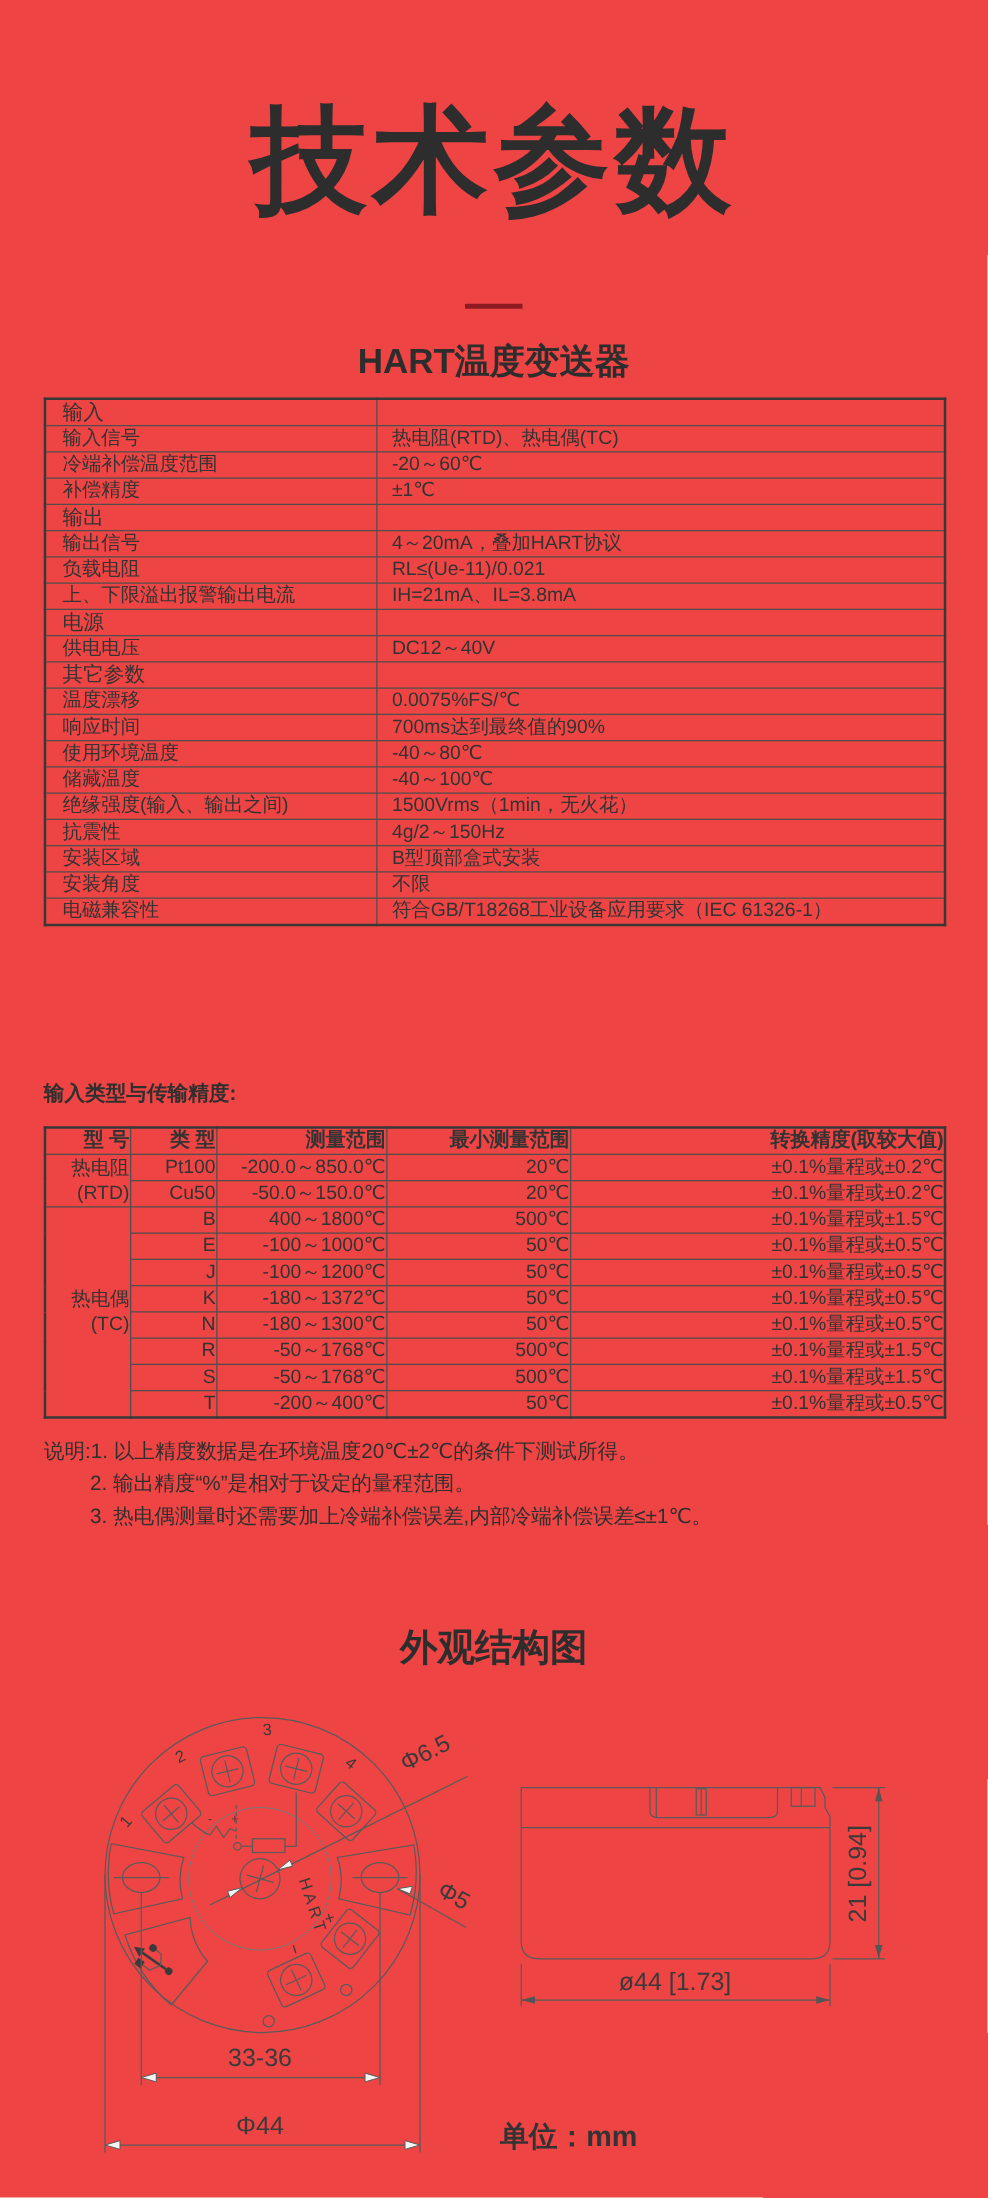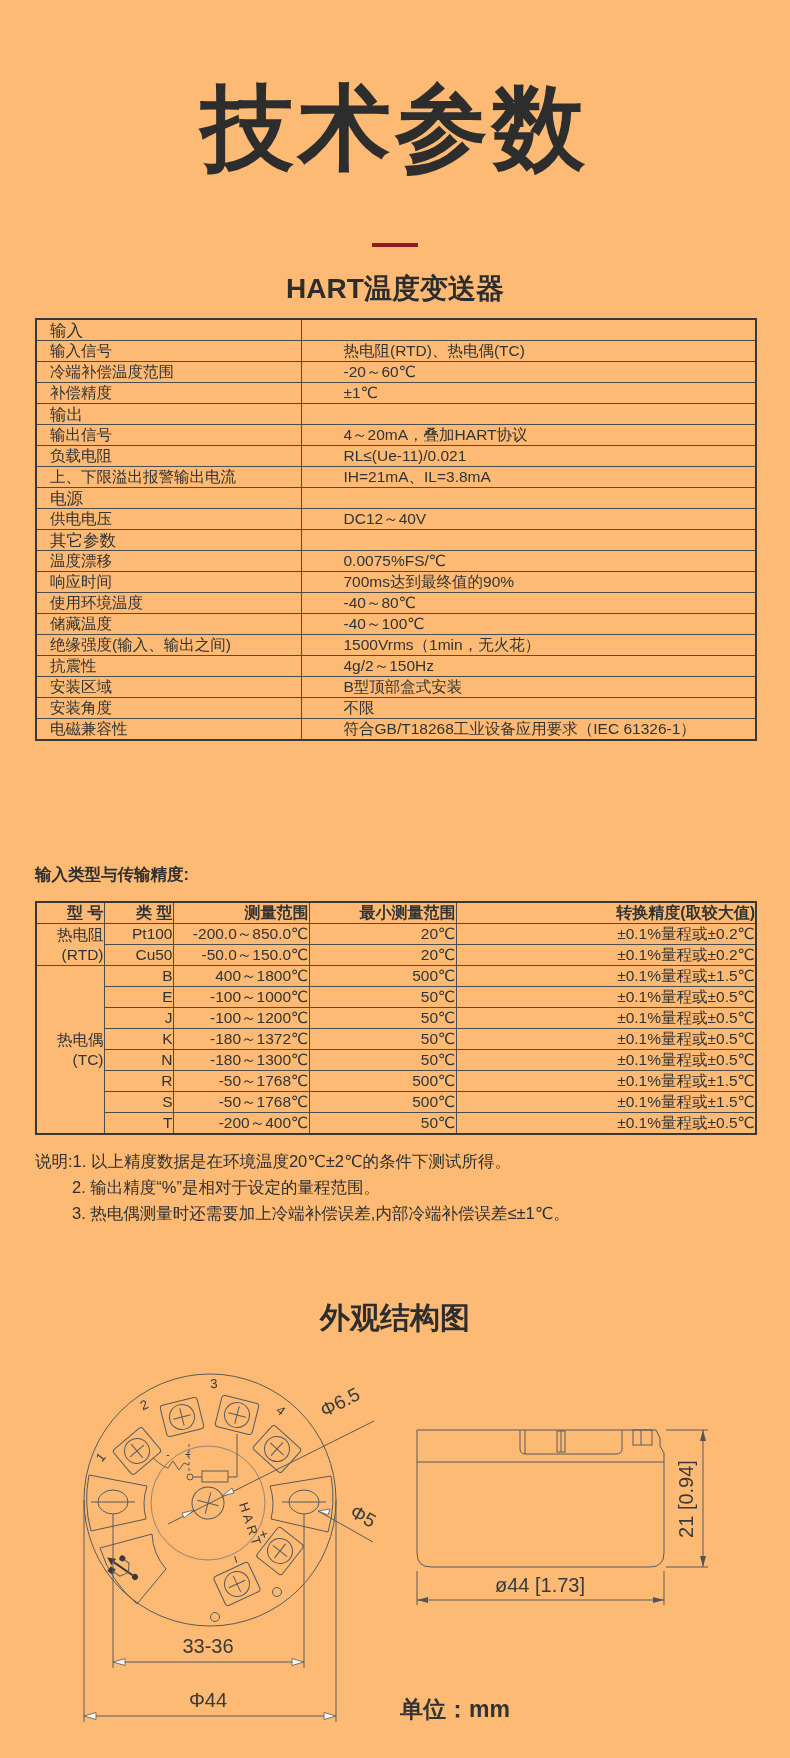--- a/index.html
+++ b/index.html
@@ -1,29 +1,29 @@
 <!DOCTYPE html>
 <html><head>
 <meta charset="utf-8">
 <style>
   *{margin:0;padding:0;box-sizing:border-box}
   html,body{background:#f5f4f2}
-  .page{position:relative;width:790px;height:1758px;background:#fdba74;overflow:hidden;
+  .page{position:relative;width:790px;height:1758px;background:#ef4444;overflow:hidden;
         font-family:"Liberation Sans","DejaVu Sans",sans-serif;color:#333}
   .title{position:absolute;top:66px;left:0;width:100%;text-align:center;
          font-size:93px;font-weight:900;color:#2d2d2d;letter-spacing:4px}
   .divider{position:absolute;top:243px;left:50%;transform:translateX(-50%);
            width:46px;height:4px}
   .subtitle{position:absolute;top:270px;left:0;width:100%;text-align:center;
             font-size:28px;font-weight:bold;color:#2d2d2d}
   table{border-collapse:collapse;table-layout:fixed}
   .spec{position:absolute;left:35px;top:318px;width:720px;border:2px solid #383838}
   .spec td{border:1px solid #4d4d4d;height:20px;line-height:20px;font-size:15.5px;
            padding:0 0 0 13px;vertical-align:middle;white-space:nowrap;overflow:hidden}
-  .spec td:last-child{padding-left:42px}
+  .spec td:last-child{padding-left:12px}
   .spec tr.section td{font-weight:normal;font-size:16.5px}
   .caption{position:absolute;left:35px;top:864px;font-size:16.5px;font-weight:bold;color:#2f2f2f}
   .acc{position:absolute;left:35px;top:901px;width:720px;border:2px solid #383838}
   .acc th,.acc td{border:1px solid #4d4d4d;height:20px;line-height:20px;text-align:right;
                   font-size:15.5px;padding:0;vertical-align:middle;white-space:nowrap;overflow:hidden}
   .acc th{font-weight:bold;font-size:16px}
   .notes{position:absolute;left:35px;top:1148px;list-style:none;font-size:16.5px;
          line-height:26px;color:#2f2f2f}
   .notes li.indent{padding-left:37px}
   .h2{position:absolute;top:1298px;left:0;width:100%;text-align:center;

